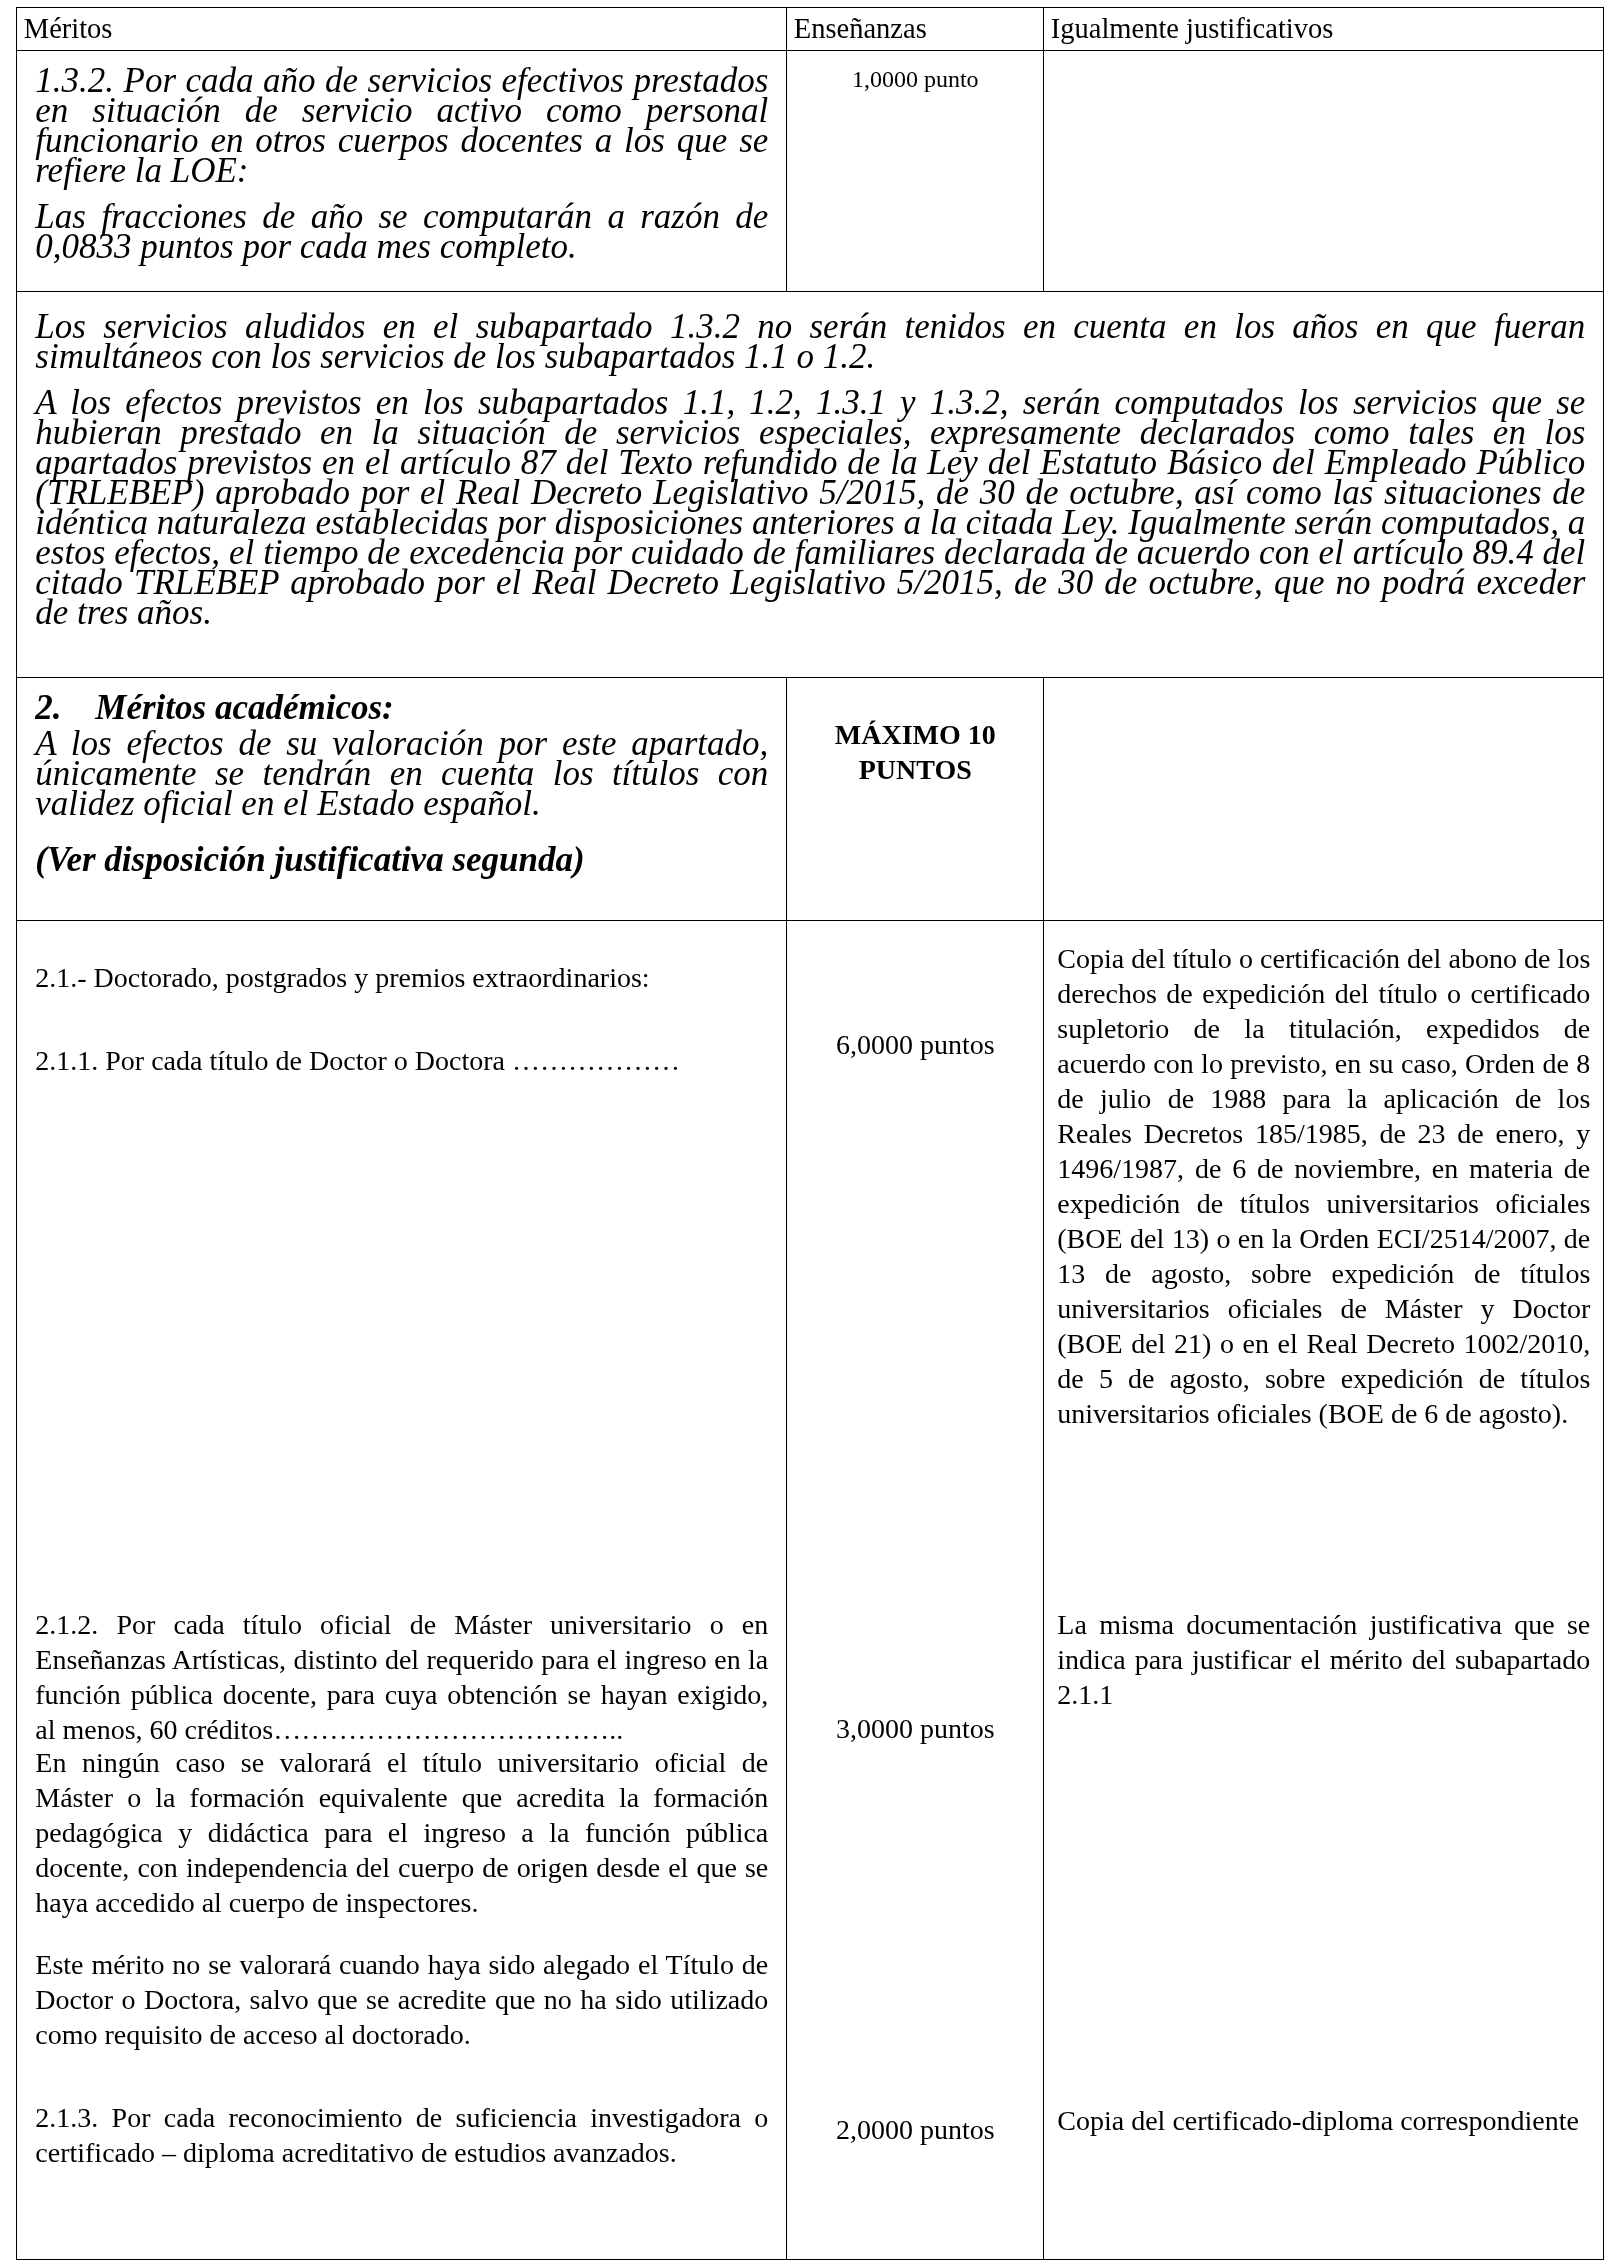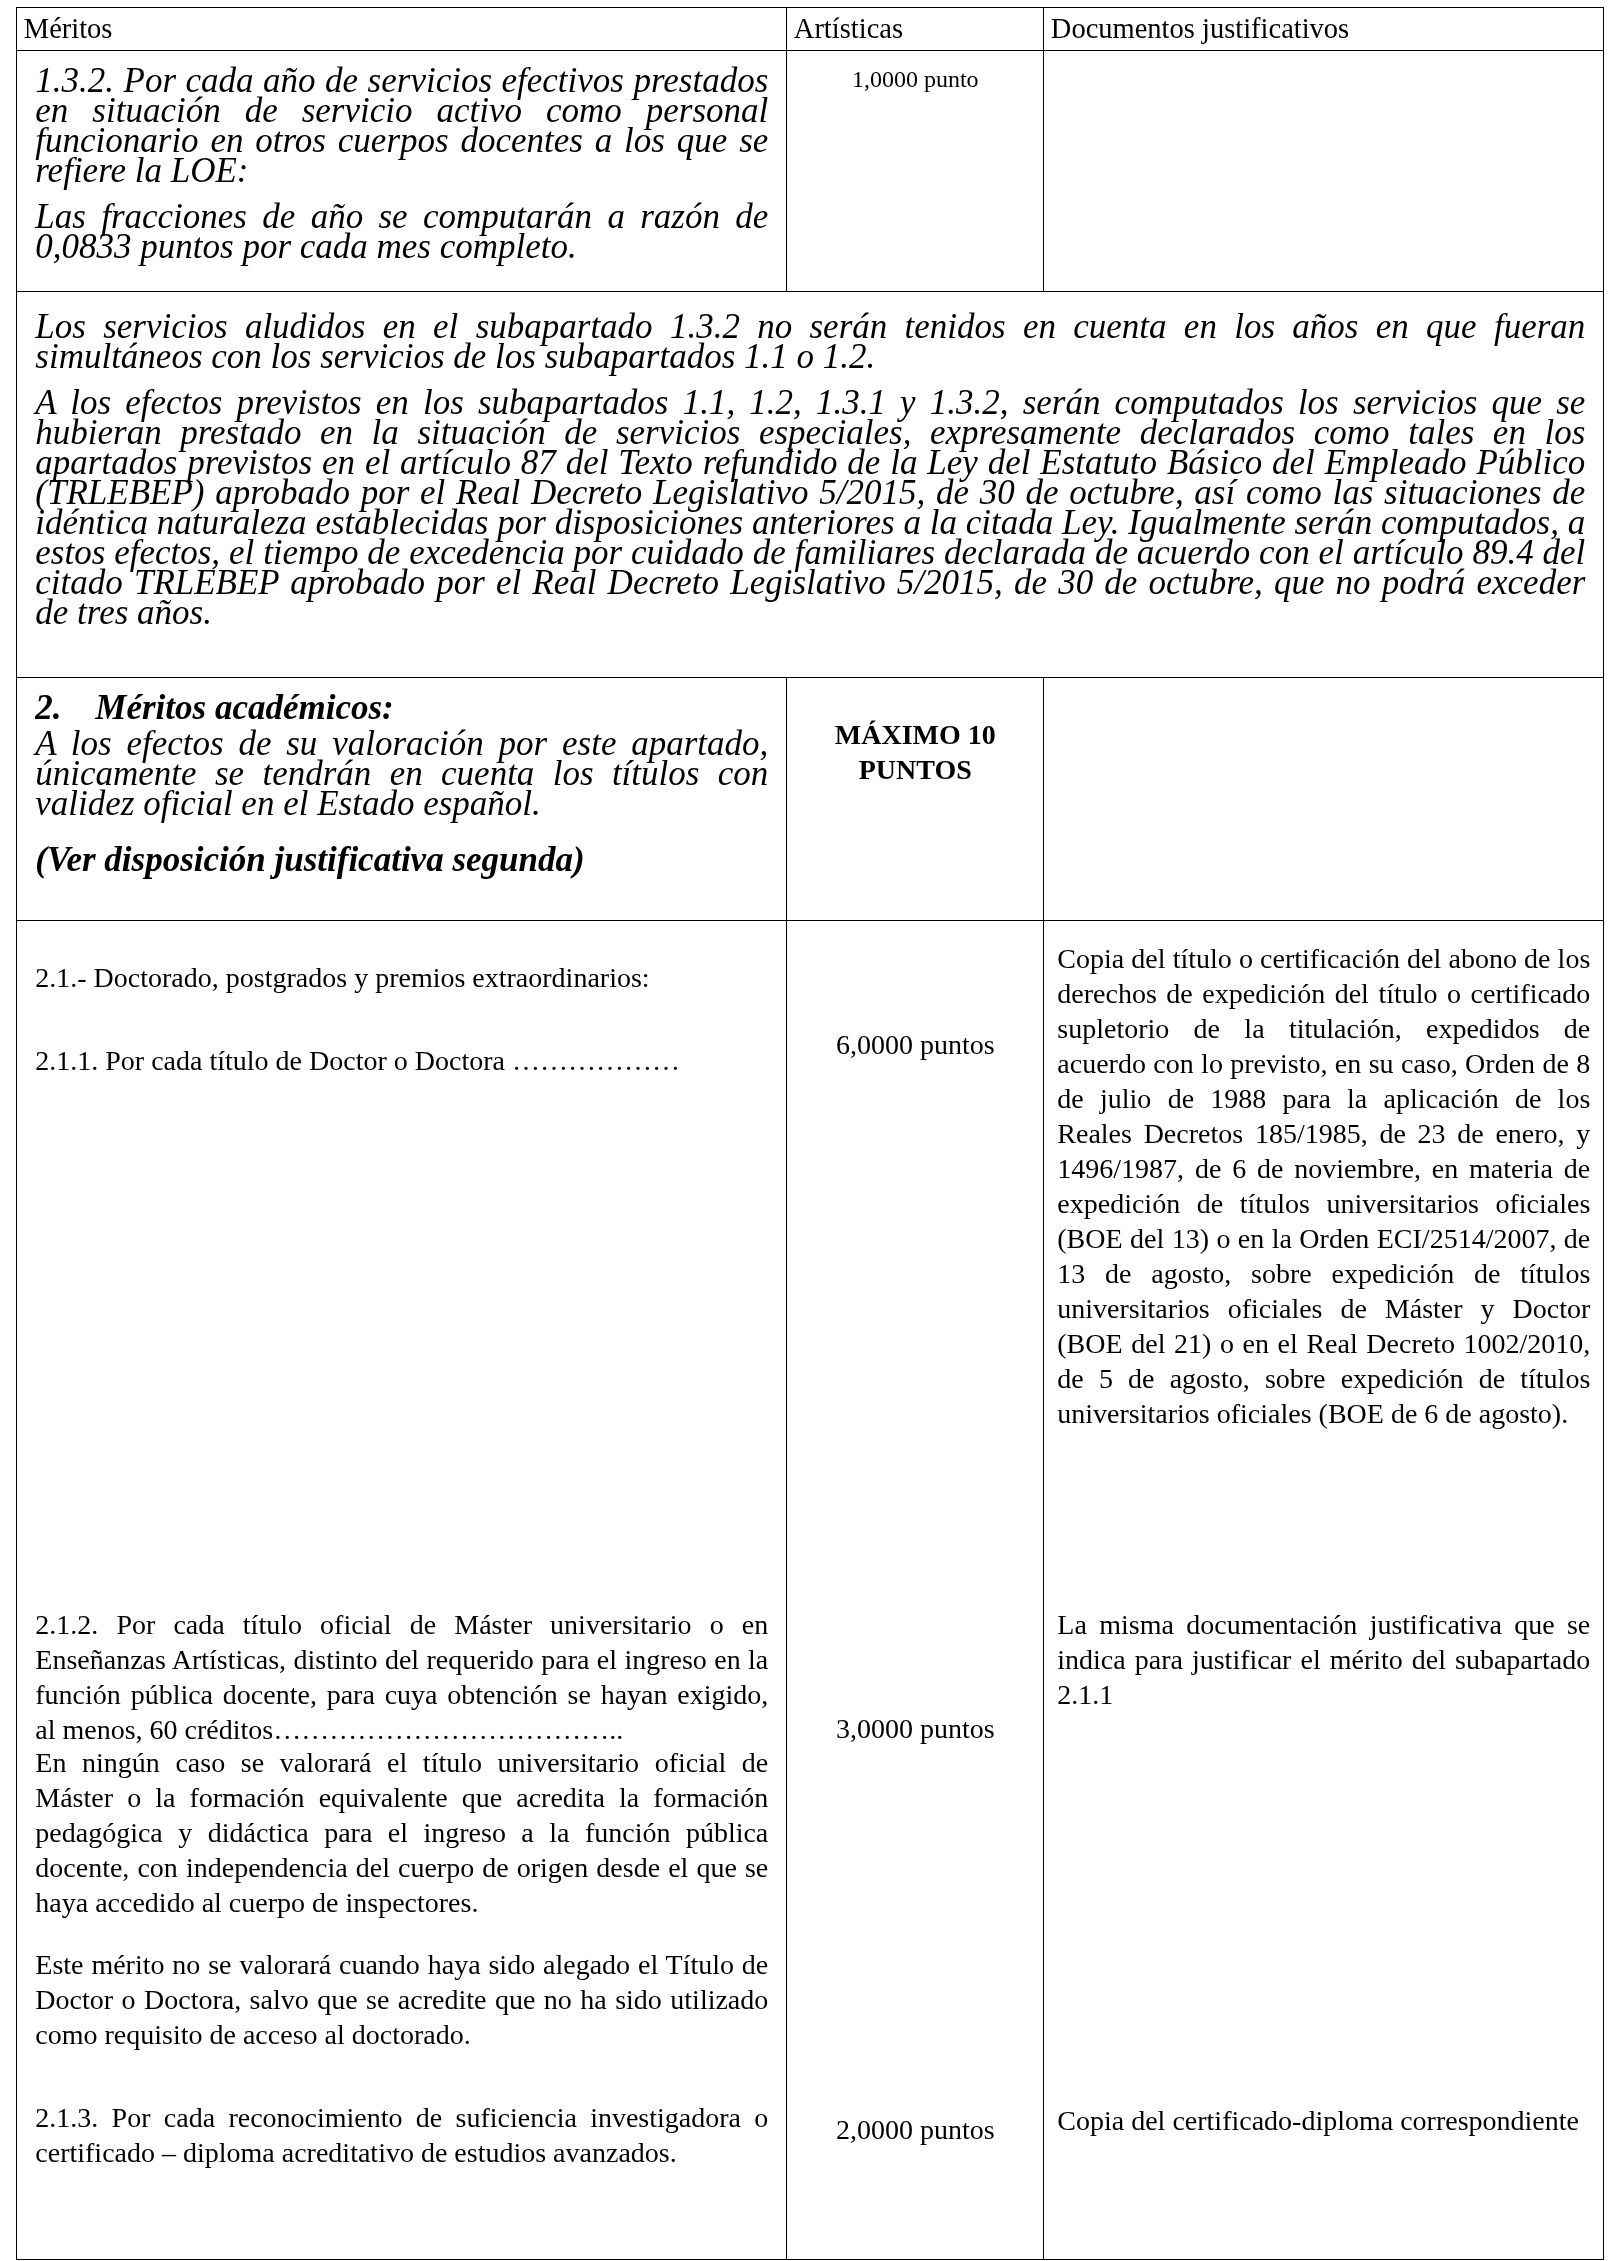--- a/index.html
+++ b/index.html
@@ -103,22 +103,22 @@
 <div class="page">
   <table class="merits">
     <colgroup>
       <col class="c1">
         <col class="c2">
         <col class="c3">
     </colgroup>
     <thead>
       <tr>
         <th class="hdr">Méritos</th>
-        <th class="hdr">Artísticas</th>
-        <th class="hdr">Documentos justificativos</th>
+        <th class="hdr">Enseñanzas</th>
+        <th class="hdr">Igualmente justificativos</th>
       </tr>
     </thead>
     <tbody>
 
       <tr class="r132">
         <td class="body-cell">
           <p class="just">1.3.2. Por cada año de servicios efectivos prestados en situación de servicio activo como personal funcionario en otros cuerpos docentes a los que se refiere la LOE:</p>
           <p class="just">Las fracciones de año se computarán a razón de 0,0833 puntos por cada mes completo.</p>
         </td>
         <td class="val-cell">

